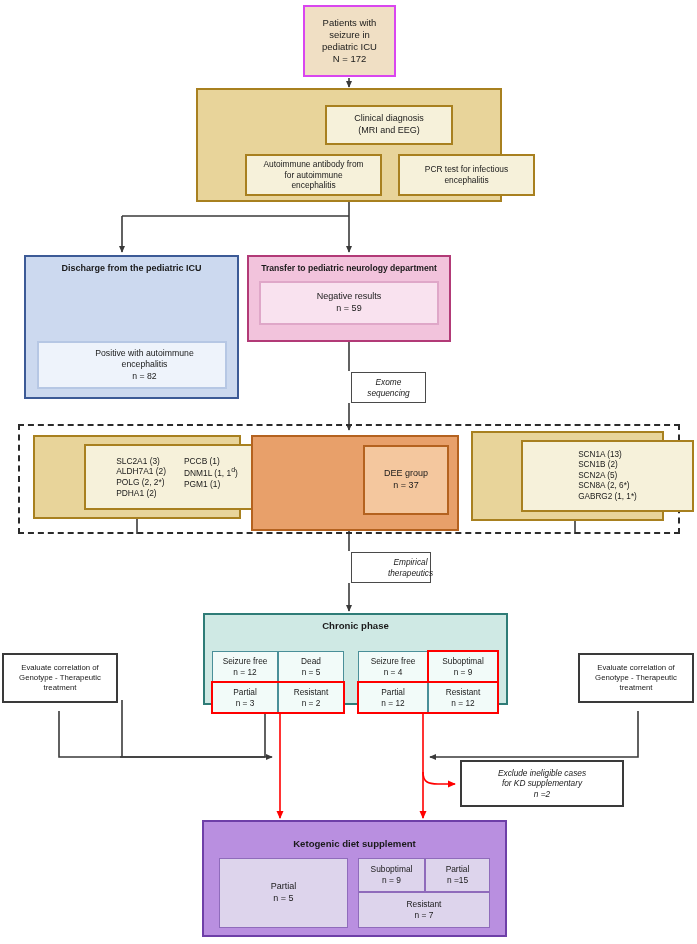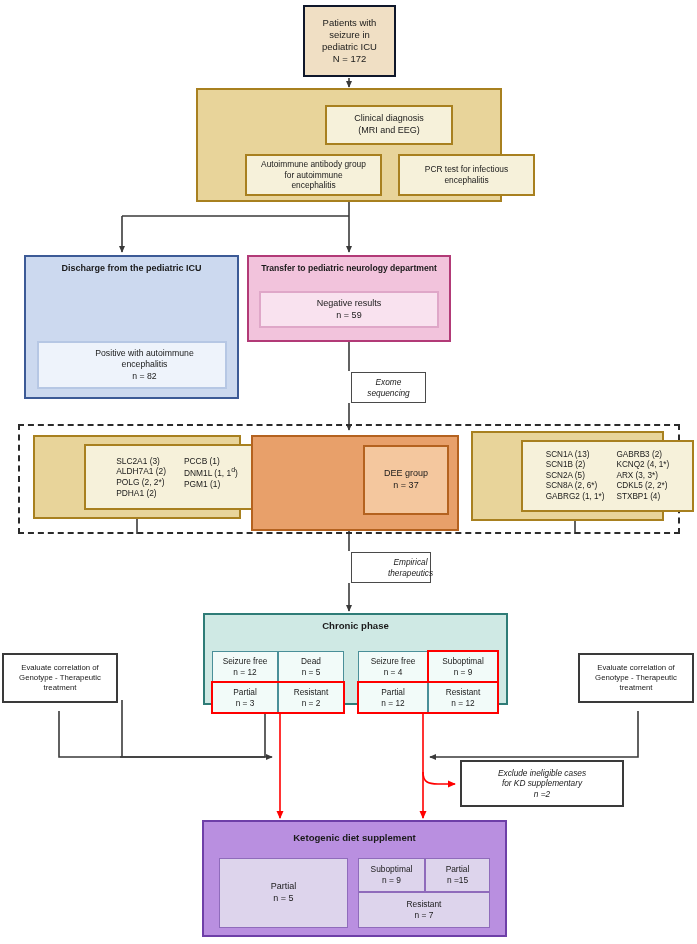--- a/index.html
+++ b/index.html
@@ -22,21 +22,21 @@
     align-items:center;
     justify-content:center;
     text-align:center;
     line-height:1.28;
     color:#1a1a1a;
   }
   .lbl{display:block;white-space:pre-line;}
   .ttl{font-weight:bold;}
 
   
-  .c-tan{background:#f0dfc4;border:2px solid #0f172a;}
+  .c-tan{background:#f0dfc4;border:2px solid #d946ef;}
   .c-khaki-outer{background:#e8d49a;border:2px solid #a8801f;}
   .c-khaki-inner{background:#f6f1da;border:2px solid #a8801f;margin-left:40px;}
   .c-blue-outer{background:#ccd9ef;border:2px solid #3c5a96;}
   .c-blue-inner{background:#eef3fb;border:2px solid #b6c7e4;}
   .c-pink-outer{background:#f2c3dc;border:2px solid #b23a77;}
   .c-pink-inner{background:#f9e2ef;border:2px solid #dfa7c8;}
   .c-orange-outer{background:#e8a06a;border:2px solid #b4621f;}
   .c-orange-inner{background:#f4c79e;border:2px solid #b4621f;}
   .c-teal-outer{background:#cfe9e4;border:2px solid #2f7c77;}
   .c-teal-inner{background:#f2fbf9;border:1.5px solid #4a8f99;}
@@ -127,42 +127,42 @@
 pediatric ICU
 N = 172</span>
   </div>
 
   <div class="box c-khaki-outer" style="left:196px;top:88px;width:306px;height:114px;justify-content:flex-start;padding-top:8px;"></div>
   <div class="box c-khaki-inner" style="left:285px;top:105px;width:128px;height:40px;font-size:9px;">
     <span class="lbl">Clinical diagnosis
 (MRI and EEG)</span>
   </div>
   <div class="box c-khaki-inner" style="left:205px;top:154px;width:137px;height:42px;font-size:8.4px;">
-    <span class="lbl">Autoimmune antibody group
+    <span class="lbl">Autoimmune antibody from
 for autoimmune
 encephalitis</span>
   </div>
   <div class="box c-khaki-inner" style="left:358px;top:154px;width:137px;height:42px;font-size:8.4px;">
     <span class="lbl">PCR test for infectious
 encephalitis</span>
   </div>
 
   <div class="box c-blue-outer" style="left:24px;top:255px;width:215px;height:144px;justify-content:flex-start;padding-top:6px;">
     <span class="lbl ttl" style="font-size:9px;">Discharge from the pediatric ICU</span>
   </div>
   <div class="box c-blue-inner" style="left:37px;top:341px;width:190px;height:48px;font-size:8.7px;padding-left:25px;">
     <span class="lbl">Positive with autoimmune
 encephalitis
 n = 82</span>
   </div>
 
   <div class="box c-pink-outer" style="left:247px;top:255px;width:204px;height:87px;justify-content:flex-start;padding-top:6px;">
     <span class="lbl ttl" style="font-size:8.6px;">Transfer to pediatric neurology department</span>
   </div>
-  <div class="box c-pink-inner" style="left:259px;top:281px;width:180px;height:37px;font-size:9px;margin-top:10px;">
+  <div class="box c-pink-inner" style="left:259px;top:281px;width:180px;height:44px;font-size:9px;">
     <span class="lbl">Negative results
 n = 59</span>
   </div>
 
   <div class="box c-white-thin" style="left:351px;top:372px;width:75px;height:31px;font-size:8.3px;">
     <span class="lbl">Exome
 sequencing</span>
   </div>
 
   <div class="box dashed" style="left:18px;top:424px;width:662px;height:110px;"></div>
@@ -193,27 +193,20 @@
   <div class="box c-khaki-outer" style="left:471px;top:431px;width:193px;height:90px;"></div>
   <div class="box c-khaki-inner" style="left:481px;top:440px;width:173px;height:72px;font-size:8.2px;">
     <div class="genecol" style="gap:12px;">
       <div class="col">
         <span>SCN1A (13)</span>
         <span>SCN1B (2)</span>
         <span>SCN2A (5)</span>
         <span>SCN8A (2, 6*)</span>
         <span>GABRG2 (1, 1*)</span>
       </div>
-      <div class="col">
-        <span>GABRB3 (2)</span>
-        <span>KCNQ2 (4, 1*)</span>
-        <span>ARX (3, 3*)</span>
-        <span>CDKL5 (2, 2*)</span>
-        <span>STXBP1 (4)</span>
-      </div>
     </div>
   </div>
 
   <div class="box c-white-thin" style="left:351px;top:552px;width:80px;height:31px;font-size:8.3px;padding-left:39px;">
     <span class="lbl">Empirical
 therapeutics</span>
   </div>
 
   <div class="box c-teal-outer" style="left:203px;top:613px;width:305px;height:92px;justify-content:flex-start;padding-top:5px;">
     <span class="lbl ttl" style="font-size:9.6px;">Chronic phase</span>
@@ -266,21 +259,21 @@
 Genotype - Therapeutic
 treatment</span>
   </div>
 
   <div class="box c-white" style="left:460px;top:760px;width:164px;height:47px;font-size:8.3px;font-style:italic;">
     <span class="lbl">Exclude ineligible cases
 for KD supplementary
 n =2</span>
   </div>
 
-  <div class="box c-purple-outer" style="left:202px;top:820px;width:305px;height:117px;justify-content:flex-start;padding-top:10px;">
+  <div class="box c-purple-outer" style="left:202px;top:820px;width:305px;height:117px;justify-content:flex-start;padding-top:16px;">
     <span class="lbl ttl" style="font-size:9.6px;">Ketogenic diet supplement</span>
   </div>
   <div class="box c-purple-inner" style="left:219px;top:858px;width:129px;height:70px;font-size:9px;">
     <span class="lbl">Partial
 n = 5</span>
   </div>
   <div class="box c-purple-inner" style="left:358px;top:858px;width:67px;height:34px;font-size:8.4px;">
     <span class="lbl">Suboptimal</span>
     <span class="lbl">n = 9</span>
   </div>

